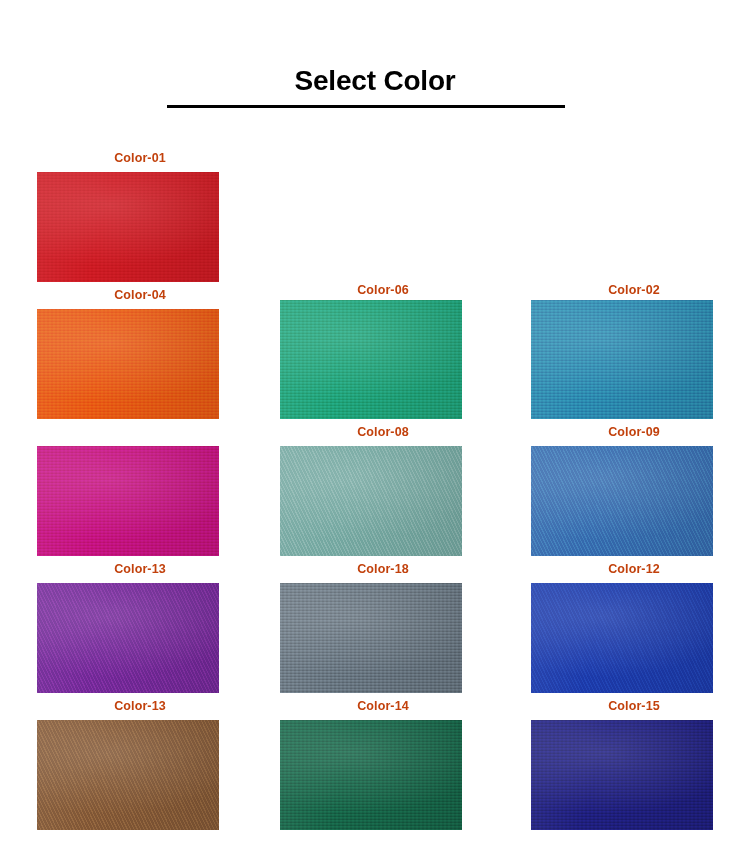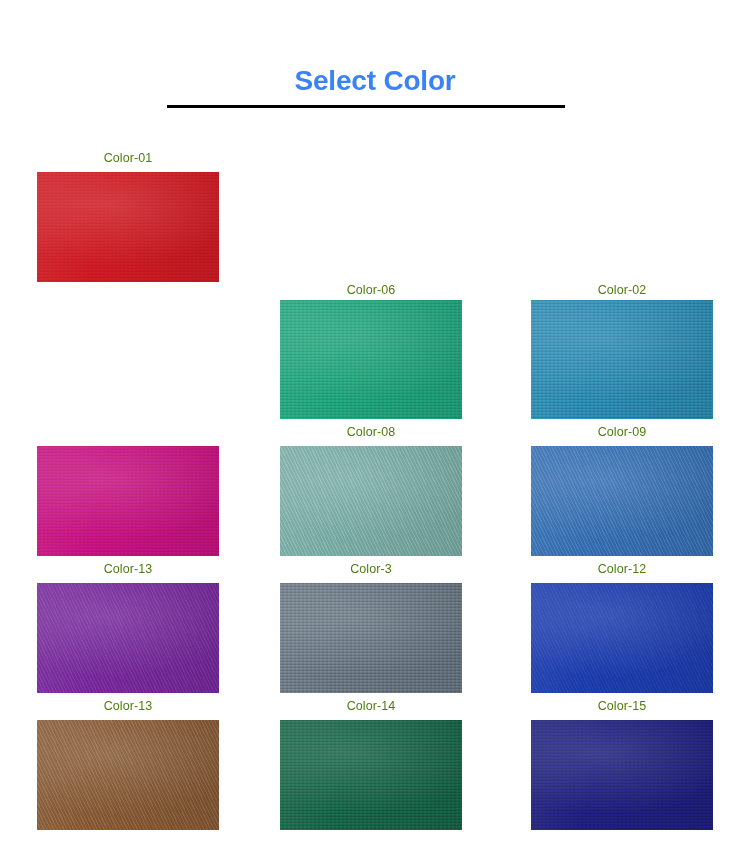--- a/index.html
+++ b/index.html
@@ -24,21 +24,21 @@
     height: 140px;
   }
   .page-title {
     position: absolute;
     top: 64px;
     left: 0;
     width: 750px;
     text-align: center;
     font-size: 28px;
     font-weight: bold;
-    color: #3b82f6;
+    color: #000000;
     letter-spacing: -0.2px;
     line-height: 34px;
   }
   .title-rule {
     position: absolute;
     top: 105px;
     left: 167px;
     width: 398px;
     height: 3px;
     background: #000000;
@@ -66,26 +66,26 @@
     width: 182px;
     height: 100%;
   }
   .swatch-cell.col-1 { left: 37px; }
   .swatch-cell.col-2 { left: 280px; }
   .swatch-cell.col-3 { left: 531px; }
 
   .swatch-label {
     position: absolute;
     top: 11px;
-    left: 0;
+    left: 12px;
     width: 182px;
     text-align: center;
     font-size: 12.5px;
-    font-weight: normal;
-    color: #4d7c0f;
+    font-weight: bold;
+    color: #c2410c;
     line-height: 15px;
     letter-spacing: 0.1px;
     white-space: nowrap;
   }
 
   .swatch-chip {
     position: absolute;
     top: 32px;
     left: 0;
     width: 182px;
@@ -163,20 +163,28 @@
       <div class="swatch-label">Color-01</div>
       <div class="swatch-chip">
         <div class="chip-base" style="background: rgb(204, 26, 34);"></div>
         <div class="chip-weave"></div>
         <div class="chip-sheen"></div>
       </div>
     </div>
   </div>
 
   <div class="grid-row">
+    <div class="swatch-cell col-1">
+      <div class="swatch-label">Color-04</div>
+      <div class="swatch-chip">
+        <div class="chip-base" style="background: rgb(232, 88, 19);"></div>
+        <div class="chip-weave"></div>
+        <div class="chip-sheen"></div>
+      </div>
+    </div>
     <div class="swatch-cell col-2 raised">
       <div class="swatch-label">Color-06</div>
       <div class="swatch-chip">
         <div class="chip-base" style="background: rgb(31, 161, 119);"></div>
         <div class="chip-weave"></div>
         <div class="chip-sheen"></div>
       </div>
     </div>
     <div class="swatch-cell col-3 raised">
       <div class="swatch-label">Color-02</div>
@@ -217,21 +225,21 @@
   <div class="grid-row">
     <div class="swatch-cell col-1 twill">
       <div class="swatch-label">Color-13</div>
       <div class="swatch-chip">
         <div class="chip-base" style="background: rgb(122, 44, 158);"></div>
         <div class="chip-weave"></div>
         <div class="chip-sheen"></div>
       </div>
     </div>
     <div class="swatch-cell col-2">
-      <div class="swatch-label">Color-3</div>
+      <div class="swatch-label">Color-18</div>
       <div class="swatch-chip">
         <div class="chip-base" style="background: rgb(102, 115, 126);"></div>
         <div class="chip-weave"></div>
         <div class="chip-sheen"></div>
       </div>
     </div>
     <div class="swatch-cell col-3 twill">
       <div class="swatch-label">Color-12</div>
       <div class="swatch-chip">
         <div class="chip-base" style="background: rgb(30, 63, 176);"></div>

